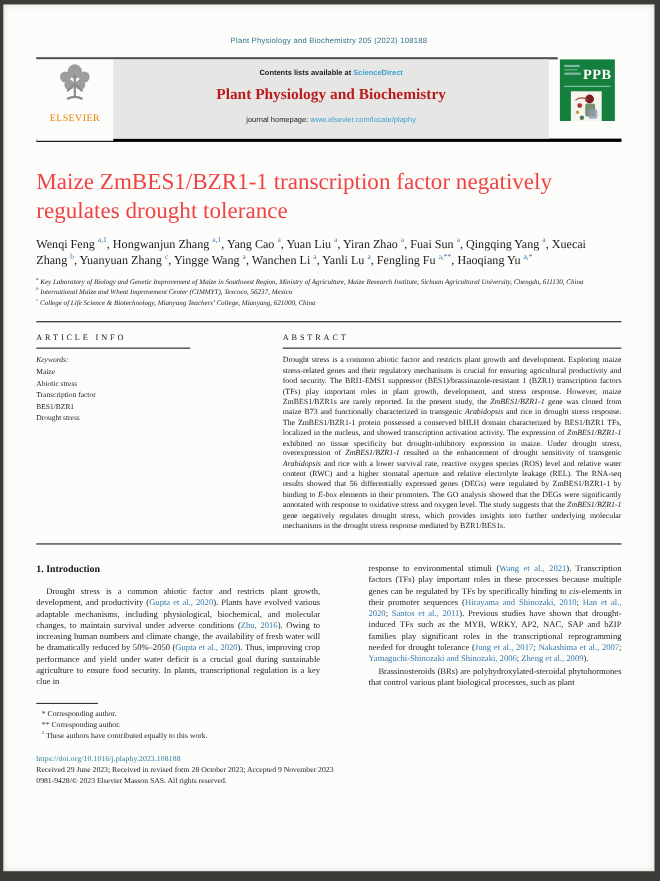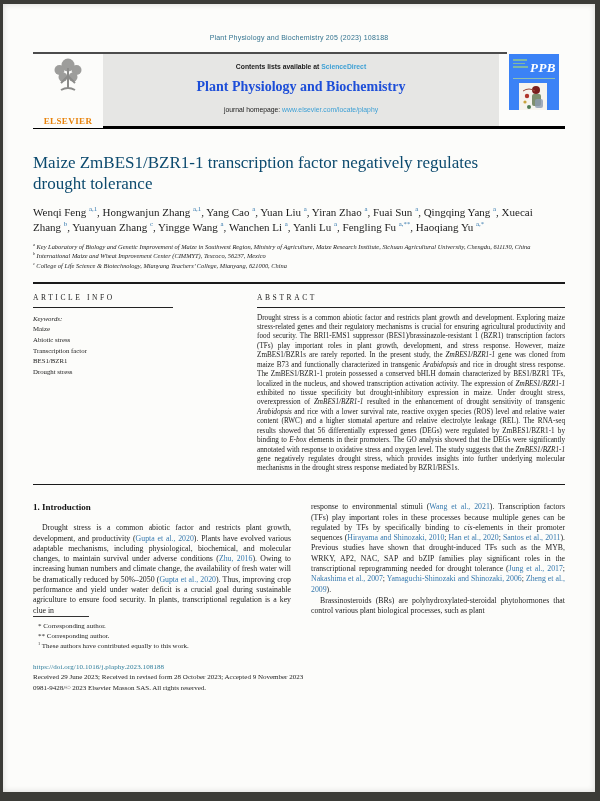--- a/index.html
+++ b/index.html
@@ -28,75 +28,75 @@
     font-size:7px;letter-spacing:.2px;color:#33738f;
   }
   .rule-thin-top{height:2px;background:#4c4c4c;margin-top:11px;margin-right:58px;}
   .header-row{position:relative;height:72px;}
   .header-left{
     position:absolute;left:0;top:0;width:70px;height:72px;
     display:flex;flex-direction:column;align-items:center;justify-content:flex-start;
     background:#fcfcfa;padding-top:2px;
   }
   .els-word{
-    font-size:9px;font-weight:bold;color:#e8830c;letter-spacing:.4px;margin-top:16px;
+    font-size:9px;font-weight:normal;color:#e8830c;letter-spacing:.4px;margin-top:1px;
   }
   .header-center{
     position:absolute;left:70px;right:66px;top:0;height:72px;
     background:#e6e6e4;text-align:center;
   }
   .contents-line{font-size:6.8px;font-weight:bold;margin-top:9px;}
-  .journal-title{font-size:14px;font-weight:bold;margin-top:9px;color:#1d4ed8;}
+  .journal-title{font-size:14px;font-weight:bold;margin-top:9px;color:#b91c1c;}
   .homepage-line{font-size:6.8px;margin-top:11px;}
   .cover{
     position:absolute;right:6px;top:0;width:50px;height:56px;
-    background:#3b82f6;overflow:hidden;font-style:italic;
+    background:#15803d;overflow:hidden;
   }
   .cover .ppb{
     position:absolute;right:3px;top:6px;color:#fff;
     font-size:13px;font-weight:bold;letter-spacing:.5px;
   }
   .cover-bars{position:absolute;left:4px;top:5px;}
   .cover-bars div{height:1.5px;background:#7fb8a4;margin-bottom:2px;}
   .cover-underline{position:absolute;left:4px;right:4px;top:24px;height:1px;background:#8fc0ae;}
   .cover-img{
     position:absolute;left:10px;top:29px;width:28px;height:30px;background:#f6f4ee;
   }
   .rule-thick{height:3px;background:#000;}
 
   .title{
-    font-size:17px;font-weight:normal;line-height:1.22;color:#0c4a6e;
+    font-size:21px;font-weight:normal;line-height:1.22;color:#ef4444;
     margin:24px 0 0 0;max-width:482px;
   }
   .authors{font-size:11px;line-height:1.3;margin:11px 0 0 0;max-width:522px;color:#1c1c1c;}
   .authors .sup{color:#3679ae;}
   .affiliations{margin-top:8px;font-size:6.4px;font-style:italic;line-height:1.46;color:#222;}
   .rule-section{height:1.5px;background:#1a1a1a;margin-top:12px;}
 
   .info-abstract{display:flex;margin-top:9px;gap:48px;}
   .col-info{width:140px;margin-right:36px;flex:none;}
   .col-abstract{flex:1;}
   .col-heading{font-size:7.5px;letter-spacing:2.6px;color:#1c1c1c;}
   .heading-rule{height:1px;background:#222;margin:5px 0 6px 0;}
   .kw-label{font-size:6.8px;font-style:italic;line-height:1.6;}
   .kw{font-size:6.8px;line-height:1.55;}
   .abstract-text{
     font-size:7.2px;line-height:1.31;text-align:justify;margin:1px 0 0 0;color:#1b1b1b;
   }
   .rule-close{height:1.5px;background:#1a1a1a;margin-top:10px;}
 
-  .body-cols{display:flex;margin-top:17px;}
+  .body-cols{display:flex;margin-top:17px;gap:24px;}
   .col-left{width:258px;margin-right:20px;flex:none;}
   .col-right{flex:1;}
   .intro-heading{font-size:9px;font-weight:bold;margin:0 0 11px 0;color:#141414;}
   .body-text{font-size:7.8px;line-height:1.32;text-align:justify;margin:0;}
   .indent{text-indent:9px;}
   .para-gap{margin-top:1px;}
 
-  .footnotes{margin-top:0;font-size:7px;line-height:1.45;}
+  .footnotes{margin-top:13px;font-size:7px;line-height:1.45;}
   .fn-rule{width:56px;height:1px;background:#333;margin-bottom:4px;}
   .fn-line{padding-left:5px;}
   .fn-email{padding-left:9px;}
   .bottom-meta{margin-top:11px;font-size:7px;line-height:1.45;}
   .doi{letter-spacing:.1px;}
 </style>
 </head>
 <body>
 
 <div class="page">

